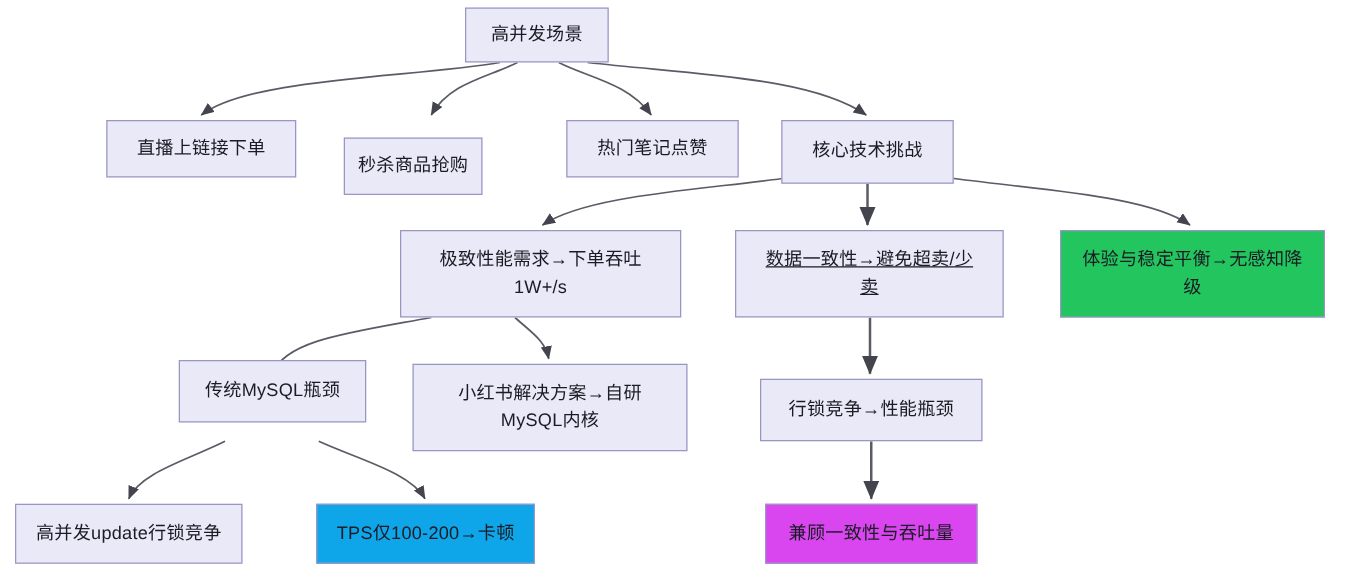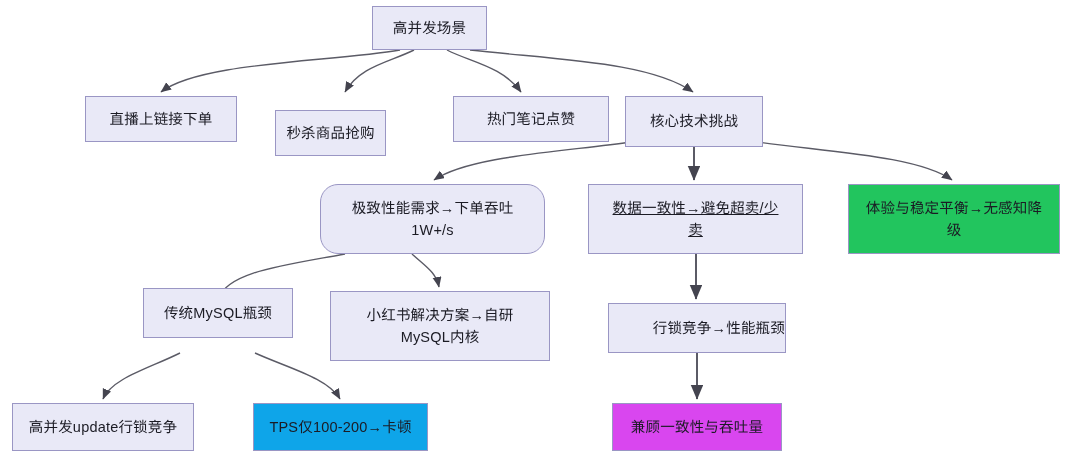--- a/index.html
+++ b/index.html
@@ -76,46 +76,46 @@
   <div id="nodes-layer">
       <div class="node" style="left: 372px; top: 6px; width: 115px; height: 44px; background: rgb(233, 233, 247); border-color: rgb(154, 150, 196); color: rgb(27, 27, 36);">
         <span class="label">高并发场景</span>
       </div>
       <div class="node" style="left: 85px; top: 96px; width: 152px; height: 46px; background: rgb(233, 233, 247); border-color: rgb(154, 150, 196); color: rgb(27, 27, 36);">
         <span class="label">直播上链接下单</span>
       </div>
       <div class="node" style="left: 275px; top: 110px; width: 111px; height: 46px; background: rgb(233, 233, 247); border-color: rgb(154, 150, 196); color: rgb(27, 27, 36);">
         <span class="label">秒杀商品抢购</span>
       </div>
-      <div class="node" style="left: 453px; top: 96px; width: 156px; height: 46px; background: rgb(233, 233, 247); border-color: rgb(154, 150, 196); color: rgb(27, 27, 36);">
+      <div class="node" style="left: 453px; top: 96px; width: 138px; height: 46px; background: rgb(233, 233, 247); border-color: rgb(154, 150, 196); color: rgb(27, 27, 36);">
         <span class="label">热门笔记点赞</span>
       </div>
       <div class="node" style="left: 625px; top: 96px; width: 138px; height: 51px; background: rgb(233, 233, 247); border-color: rgb(154, 150, 196); color: rgb(27, 27, 36);">
         <span class="label">核心技术挑战</span>
       </div>
-      <div class="node" style="left: 320px; top: 184px; width: 225px; height: 70px; background: rgb(233, 233, 247); border-color: rgb(154, 150, 196); color: rgb(27, 27, 36); border-radius: 18px;">
+      <div class="node" style="left: 320px; top: 184px; width: 225px; height: 70px; background: rgb(233, 233, 247); border-color: rgb(154, 150, 196); color: rgb(27, 27, 36);">
         <span class="label">极致性能需求→下单吞吐
 1W+/s</span>
       </div>
       <div class="node" style="left: 588px; top: 184px; width: 215px; height: 70px; background: rgb(233, 233, 247); border-color: rgb(154, 150, 196); color: rgb(27, 27, 36); text-decoration: underline;">
         <span class="label">数据一致性→避免超卖/少
 卖</span>
       </div>
       <div class="node" style="left: 848px; top: 184px; width: 212px; height: 70px; background: #22c55e; border-color: rgb(154, 150, 196); color: rgb(27, 27, 36);">
         <span class="label">体验与稳定平衡→无感知降
 级</span>
       </div>
       <div class="node" style="left: 143px; top: 288px; width: 150px; height: 50px; background: rgb(233, 233, 247); border-color: rgb(154, 150, 196); color: rgb(27, 27, 36);">
         <span class="label">传统MySQL瓶颈</span>
       </div>
       <div class="node" style="left: 330px; top: 291px; width: 220px; height: 70px; background: rgb(233, 233, 247); border-color: rgb(154, 150, 196); color: rgb(27, 27, 36);">
         <span class="label">小红书解决方案→自研
 MySQL内核</span>
       </div>
-      <div class="node" style="left: 608px; top: 303px; width: 178px; height: 50px; background: rgb(233, 233, 247); border-color: rgb(154, 150, 196); color: rgb(27, 27, 36); justify-content: flex-end;">
+      <div class="node" style="left: 608px; top: 303px; width: 178px; height: 50px; background: rgb(233, 233, 247); border-color: rgb(154, 150, 196); color: rgb(27, 27, 36);">
         <span class="label">行锁竞争→性能瓶颈</span>
       </div>
       <div class="node" style="left: 12px; top: 403px; width: 182px; height: 48px; background: rgb(233, 233, 247); border-color: rgb(154, 150, 196); color: rgb(27, 27, 36);">
         <span class="label">高并发update行锁竞争</span>
       </div>
       <div class="node" style="left: 253px; top: 403px; width: 175px; height: 48px; background: #0ea5e9; border-color: rgb(154, 150, 196); color: rgb(27, 27, 36);">
         <span class="label">TPS仅100-200→卡顿</span>
       </div>
       <div class="node" style="left: 612px; top: 403px; width: 170px; height: 48px; background: #d946ef; border-color: rgb(154, 150, 196); color: rgb(27, 27, 36);">
         <span class="label">兼顾一致性与吞吐量</span>

